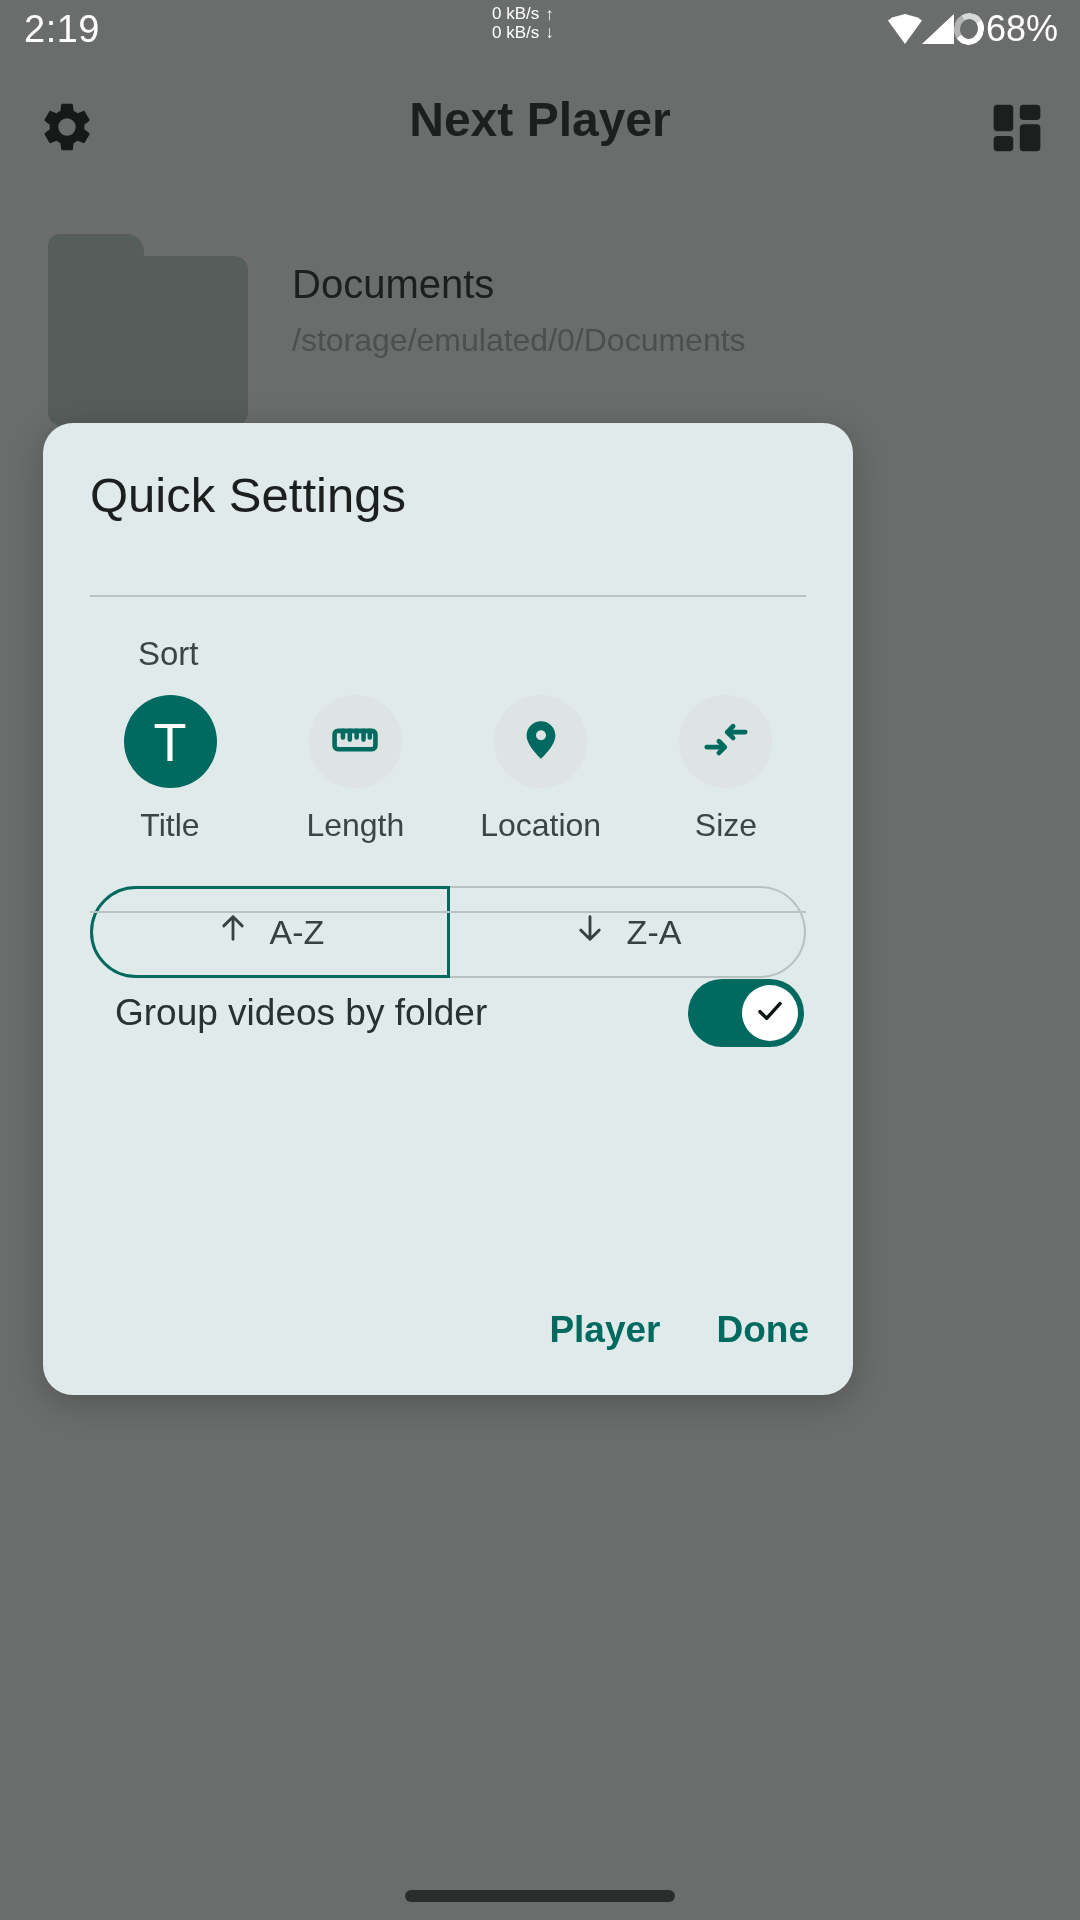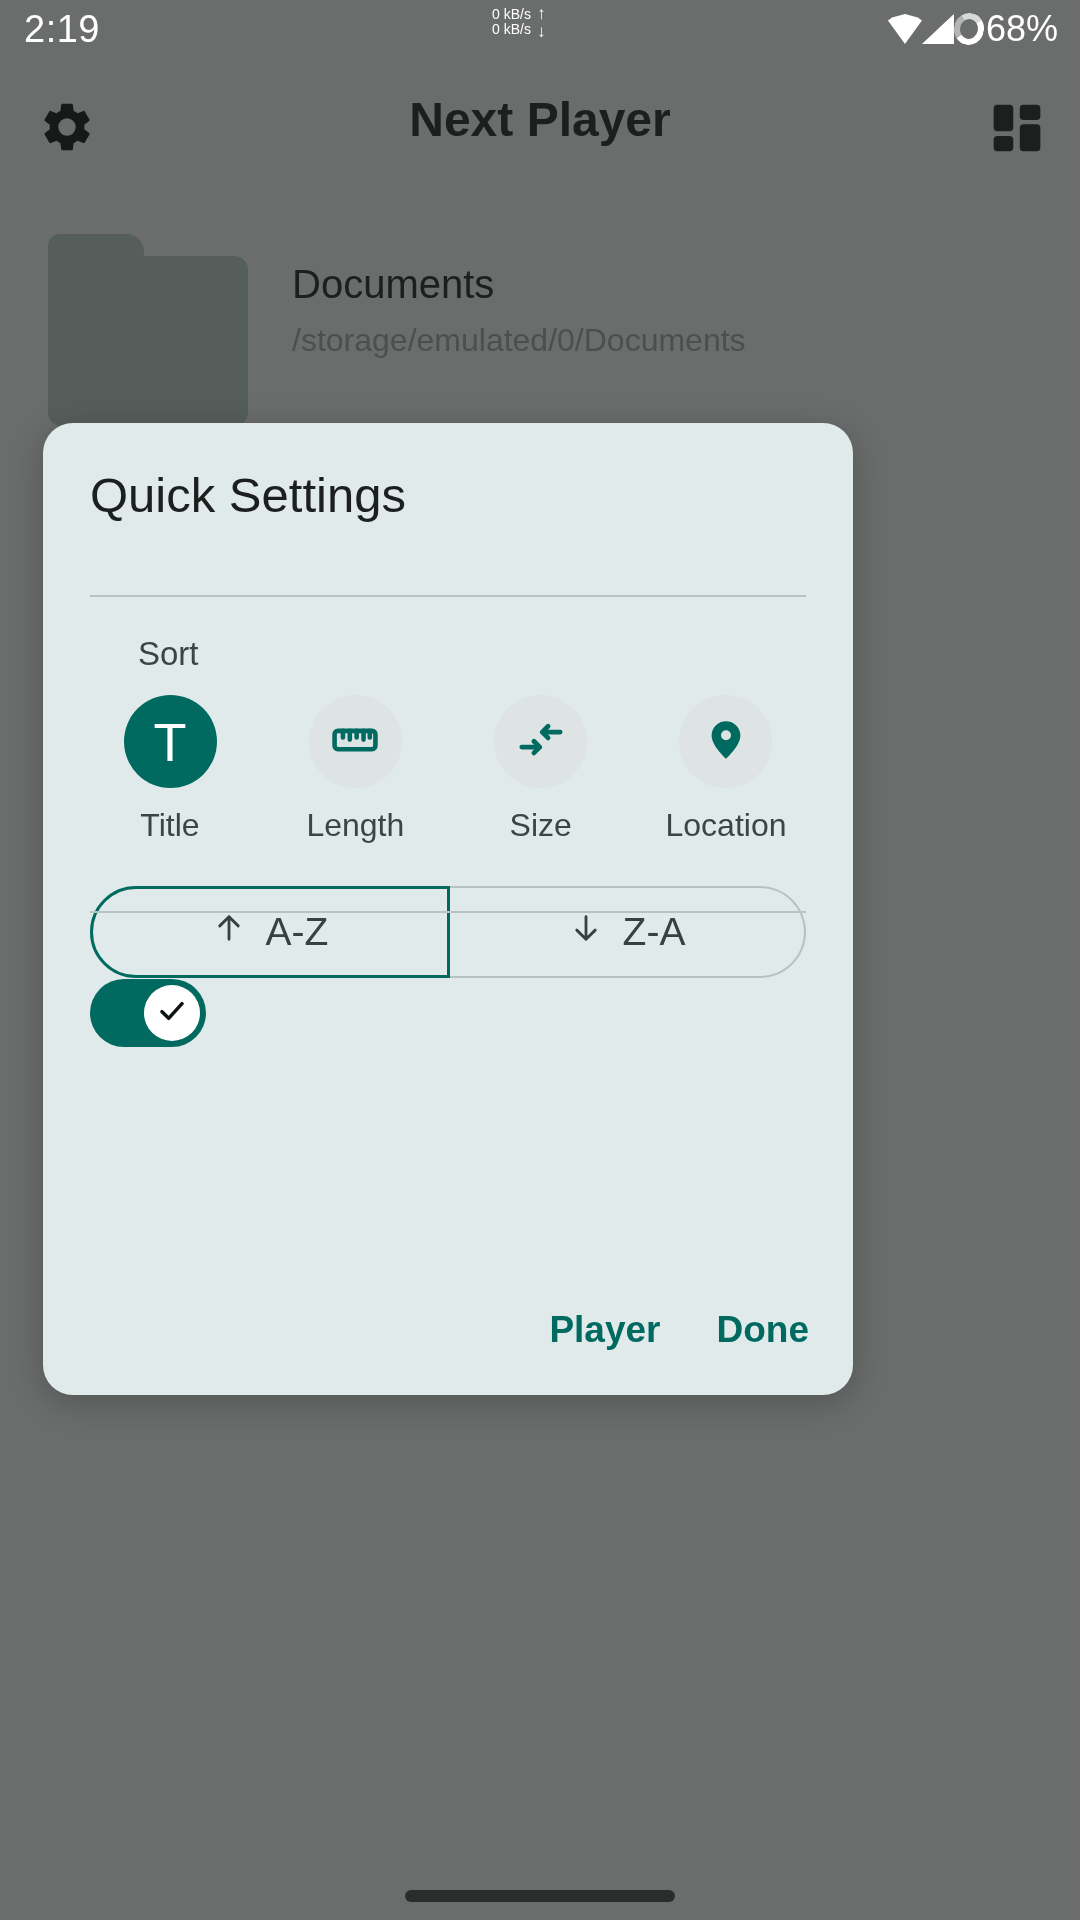--- a/index.html
+++ b/index.html
@@ -21,21 +21,21 @@
   }
   .sb-time {
     position: absolute; left: 24px; top: 8px;
     font-size: 38px; font-weight: 500; letter-spacing: .5px;
   }
   .sb-net {
     position: absolute; left: 492px; top: 4px;
     display: flex; align-items: center; gap: 6px;
   }
   .sb-net-rates { display: flex; flex-direction: column; line-height: 1.12; }
-  .sb-net-rates span { font-size: 14px; font-weight: 400; }
+  .sb-net-rates span { font-size: 17px; font-weight: 400; }
   .sb-net-arrows { display: flex; flex-direction: column; font-size: 17px; line-height: 1.05; margin-top: 1px; }
   .sb-right {
     position: absolute; right: 22px; top: 8px;
     display: flex; align-items: center; 
   }
   .icon-wifi {
     width: 34px; height: 30px;
     background: #fff;
     clip-path: polygon(50% 100%, 0% 22%, 12% 12%, 50% 0%, 88% 12%, 100% 22%);
     border-radius: 0 0 14px 14px;
@@ -127,21 +127,21 @@
     margin-top: 19px; font-size: 32px; color: #3d4543;
   }
   .glyph-T { color: #ffffff; font-size: 54px; font-weight: 500; line-height: 1; }
 
   .order-toggle {
     position: absolute; left: 47px; right: 47px; top: 463px;
     display: flex; height: 92px;
   }
   .order-seg {
     flex: 1; display: flex; align-items: center; justify-content: center; gap: 20px;
-    font-size: 39px; color: #39413f;
+    font-size: 34px; color: #39413f;
     border: 2px solid #b6c2c0;
   }
   .order-seg:first-child { border-radius: 46px 0 0 46px; }
   .order-seg:last-child { border-radius: 0 46px 46px 0; border-left: none; }
   .order-seg.selected {
     border: 3px solid #006a60;
   }
   .arrow-svg { width: 34px; height: 40px; }
 
   .group-row {
@@ -264,41 +264,41 @@
             <path d="M6.2 7.6v3.2M9.5 7.6v4.2M12.8 7.6v3.2M16.1 7.6v4.2M19.1 7.6v3.2" stroke-linecap="round"></path>
           </svg>
         </span>
       </div>
       <div class="sort-text">Length</div>
     </div>
 
     <div class="sort-opt">
       <div class="sort-circle">
         <span>
+          <svg viewBox="0 0 24 24" width="48" height="48" fill="#006a60">
+            <path d="M12 2.6c-4 0-7.2 3.2-7.2 7.2 0 5.2 7.2 11.6 7.2 11.6s7.2-6.4 7.2-11.6c0-4-3.2-7.2-7.2-7.2z"></path>
+            <circle cx="12" cy="9.6" r="2.5" fill="#dde4e3"></circle>
+          </svg>
+        </span>
+      </div>
+      <div class="sort-text">Location</div>
+    </div>
+
+    <div class="sort-opt">
+      <div class="sort-circle">
+        <span>
           <svg viewBox="0 0 24 24" width="50" height="50" fill="none" stroke="#006a60" stroke-width="2.3" stroke-linecap="round" stroke-linejoin="round">
             <path d="M21.2 8.2H12.8"></path>
             <path d="M15.4 5.4l-2.8 2.8 2.8 2.8"></path>
             <path d="M2.8 15.4h8.4"></path>
             <path d="M8.6 12.6l2.8 2.8-2.8 2.8"></path>
           </svg>
         </span>
       </div>
       <div class="sort-text">Size</div>
-    </div>
-
-    <div class="sort-opt">
-      <div class="sort-circle">
-        <span>
-          <svg viewBox="0 0 24 24" width="48" height="48" fill="#006a60">
-            <path d="M12 2.6c-4 0-7.2 3.2-7.2 7.2 0 5.2 7.2 11.6 7.2 11.6s7.2-6.4 7.2-11.6c0-4-3.2-7.2-7.2-7.2z"></path>
-            <circle cx="12" cy="9.6" r="2.5" fill="#dde4e3"></circle>
-          </svg>
-        </span>
-      </div>
-      <div class="sort-text">Location</div>
     </div>
   </div>
 
   <div class="order-toggle">
     <div class="order-seg selected">
       <span>
         <svg class="arrow-svg" viewBox="0 0 24 24" fill="none" stroke="#39413f" stroke-width="2" stroke-linecap="round" stroke-linejoin="round">
           <path d="M12 20V4M5.5 10.5L12 4l6.5 6.5"></path>
         </svg>
       </span>
@@ -310,20 +310,21 @@
           <path d="M12 4v16M5.5 13.5L12 20l6.5-6.5"></path>
         </svg>
       </span>
       <span>Z-A</span>
     </div>
   </div>
 
   <div class="divider bottom"></div>
 
   <div class="group-row">
+    <div class="group-label">Group videos by folder</div>
     <div class="switch">
       <div class="thumb">
         <span>
           <svg class="check-svg" viewBox="0 0 24 24" fill="none" stroke="#0d1513" stroke-width="2.6" stroke-linecap="round" stroke-linejoin="round">
             <path d="M4.5 12.5l5 5 10-11"></path>
           </svg>
         </span>
       </div>
     </div>
   </div>

